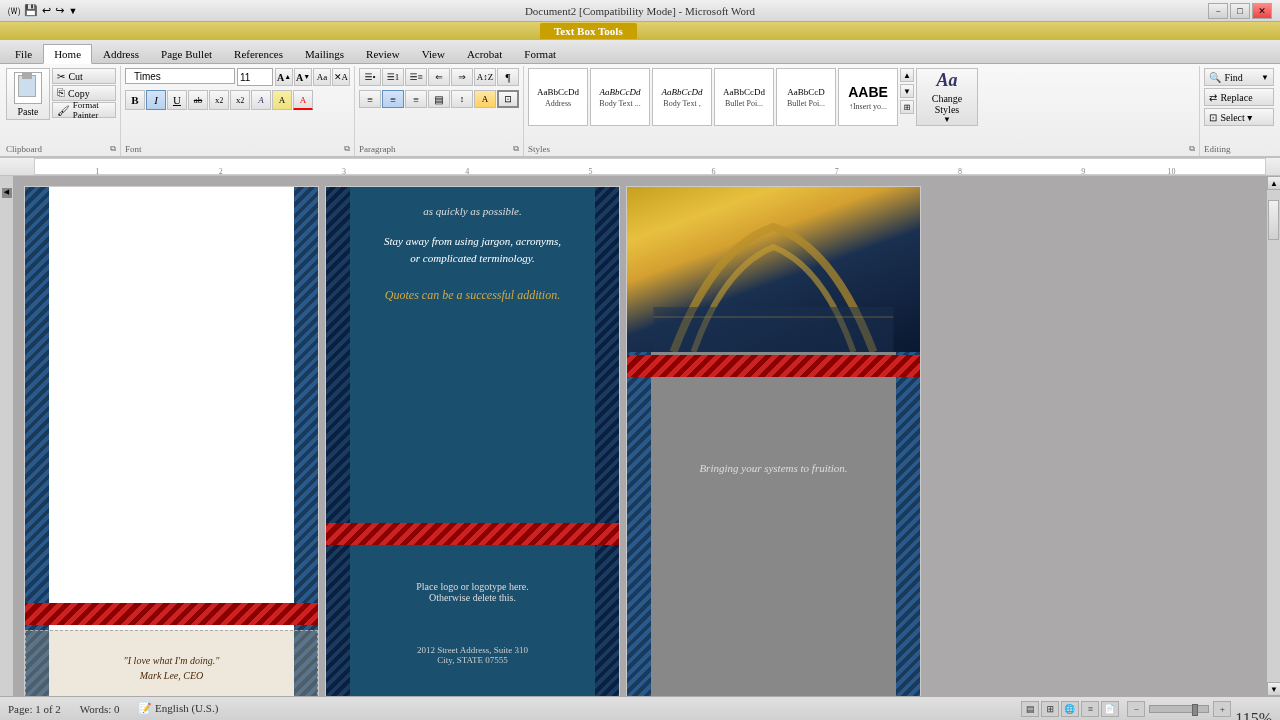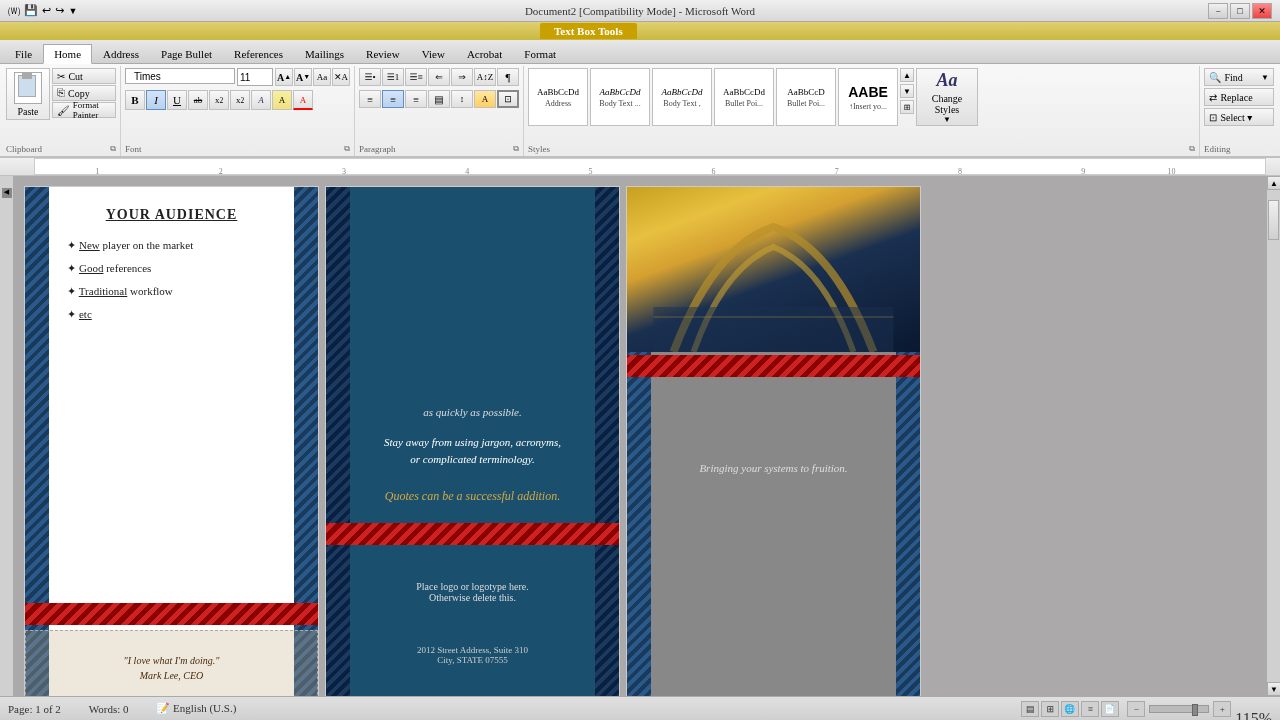--- a/index.html
+++ b/index.html
@@ -397,21 +397,20 @@
       color: #4a2a0a;
       text-align: center;
     }
 
     
     .panel2-content {
       padding: 16px 10px 0 10px;
       display: flex;
       flex-direction: column;
       align-items: center;
-      justify-content: center;
     }
     .panel2-text {
       font-style: italic;
       font-size: 11px;
       color: #fff;
       text-align: center;
       line-height: 1.6;
       margin-bottom: 12px;
     }
     .panel2-quote {
@@ -503,21 +502,21 @@
     
     #statusbar {
       height: 24px;
       background: linear-gradient(to bottom, #e0e0e0, #d0d0d0);
       border-top: 1px solid #aaa;
       display: flex;
       align-items: center;
       padding: 0 8px;
       font-size: 11px;
       color: #333;
-      gap: 28px;
+      gap: 19px;
     }
     .status-right {
       margin-left: auto;
       display: flex;
       align-items: center;
       gap: 8px;
     }
     .zoom-control {
       display: flex;
       align-items: center;
@@ -762,27 +761,20 @@
   <div id="left-panel">
     <div style="width:10px; height:10px; background:#888; margin-top:8px; font-size:7px; text-align:center;">◀</div>
   </div>
 
   <div id="document-area" style="flex:1; overflow:hidden; background:#aba9a9; padding:10px 10px; display:flex; gap:6px;">
 
     <div class="brochure-panel panel-1">
       <div class="stripe-left"></div>
       <div class="stripe-right"></div>
       <div class="red-stripe"></div>
-      <div class="panel-content panel1-content">
-        <div class="panel1-heading">YOUR AUDIENCE</div>
-        <div class="bullet-item">✦ <span>New</span> player on the market</div>
-        <div class="bullet-item">✦ <span>Good</span> references</div>
-        <div class="bullet-item">✦ <span>Traditional</span> workflow</div>
-        <div class="bullet-item">✦ <span>etc</span></div>
-      </div>
 
       <div class="quote-box">
         <div class="quote-text">"I love what I'm doing."</div>
         <div class="quote-text" style="margin-top:4px;text-align:center;">Mark Lee, CEO</div>
       </div>
     </div>
 
     <div class="brochure-panel panel-2" style="background:#1a4f6e;">
       <div class="stripe-left" style="background:repeating-linear-gradient(-45deg,#0a2040,#0a2040 4px,#1a3a60 4px,#1a3a60 8px);"></div>
       <div class="stripe-right" style="background:repeating-linear-gradient(-45deg,#0a2040,#0a2040 4px,#1a3a60 4px,#1a3a60 8px);"></div>

